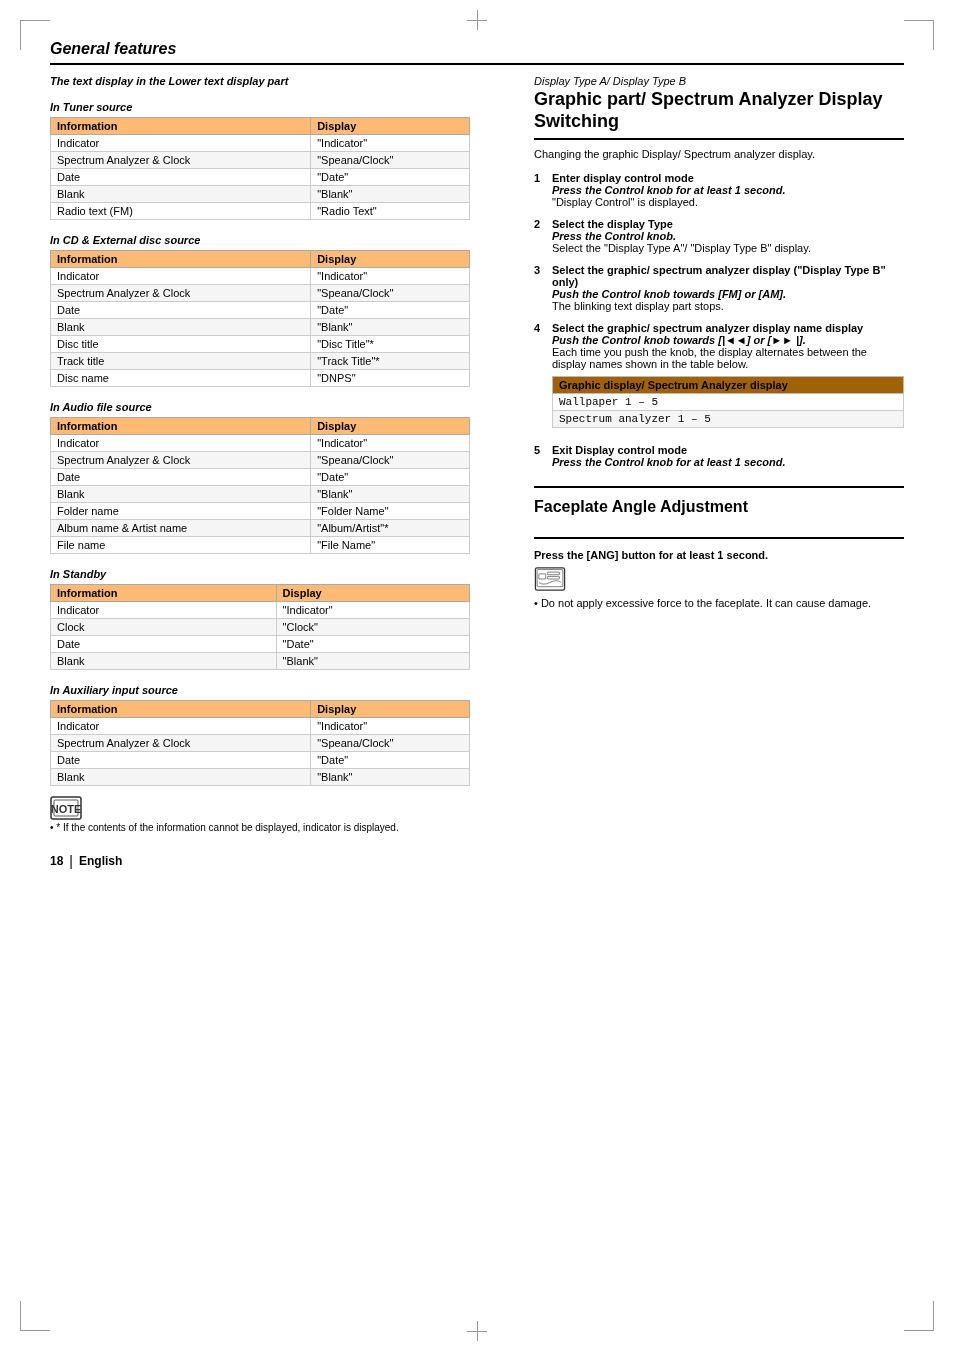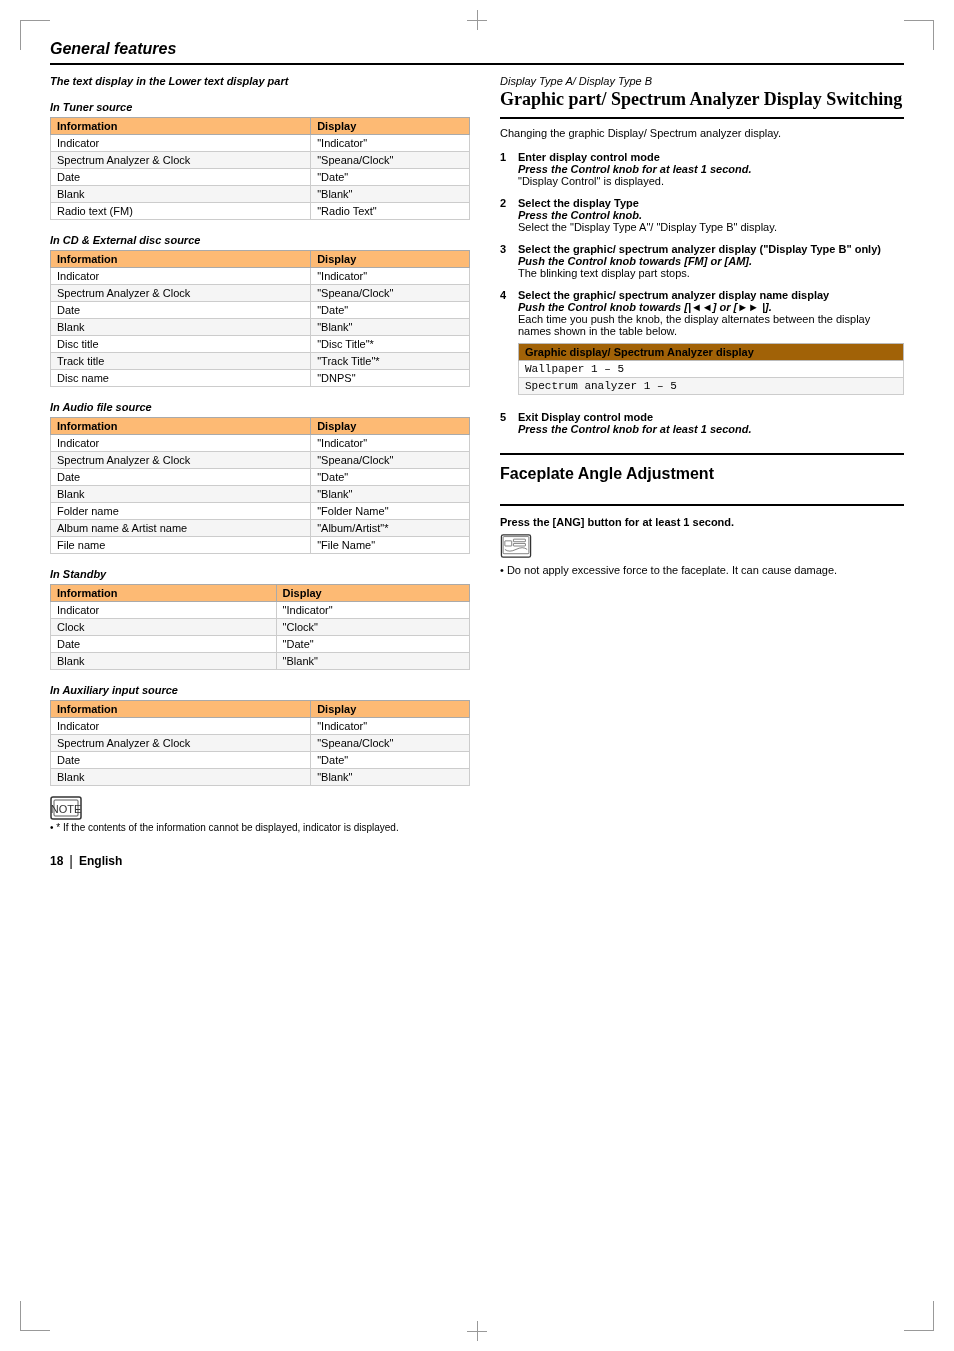--- a/index.html
+++ b/index.html
@@ -61,20 +61,21 @@
     .two-col {
       display: flex;
       gap: 30px;
     }
     .left-col {
       width: 420px;
       flex-shrink: 0;
     }
     .right-col {
       flex: 1;
+      margin-left: 34px;
     }
     .subsection-title {
       font-weight: bold;
       font-style: italic;
       font-size: 11px;
       margin: 14px 0 4px 0;
     }
     .subsection-title:first-child {
       margin-top: 0;
     }
@@ -103,21 +104,20 @@
       font-size: 11px;
       margin-bottom: 2px;
     }
     .right-main-title {
       font-size: 18px;
       font-weight: bold;
       margin-bottom: 8px;
       line-height: 1.2;
       border-bottom: 2px solid #000;
       padding-bottom: 6px;
-      font-family: Liberation Serif, serif;
     }
     .intro-text {
       font-size: 11px;
       margin-bottom: 12px;
     }
     .step {
       margin-bottom: 10px;
       display: flex;
       gap: 4px;
     }
@@ -197,20 +197,21 @@
     }
     .note-box {
       margin-bottom: 8px;
     }
     
     .caution-icon {
       display: inline-block;
       width: 50px;
       height: 24px;
       position: relative;
+      font-weight: bold;
     }
     .caution-icon svg {
       width: 32px;
       height: 24px;
     }
   </style>
 </head>
 <body>
 
 <div class="page">

